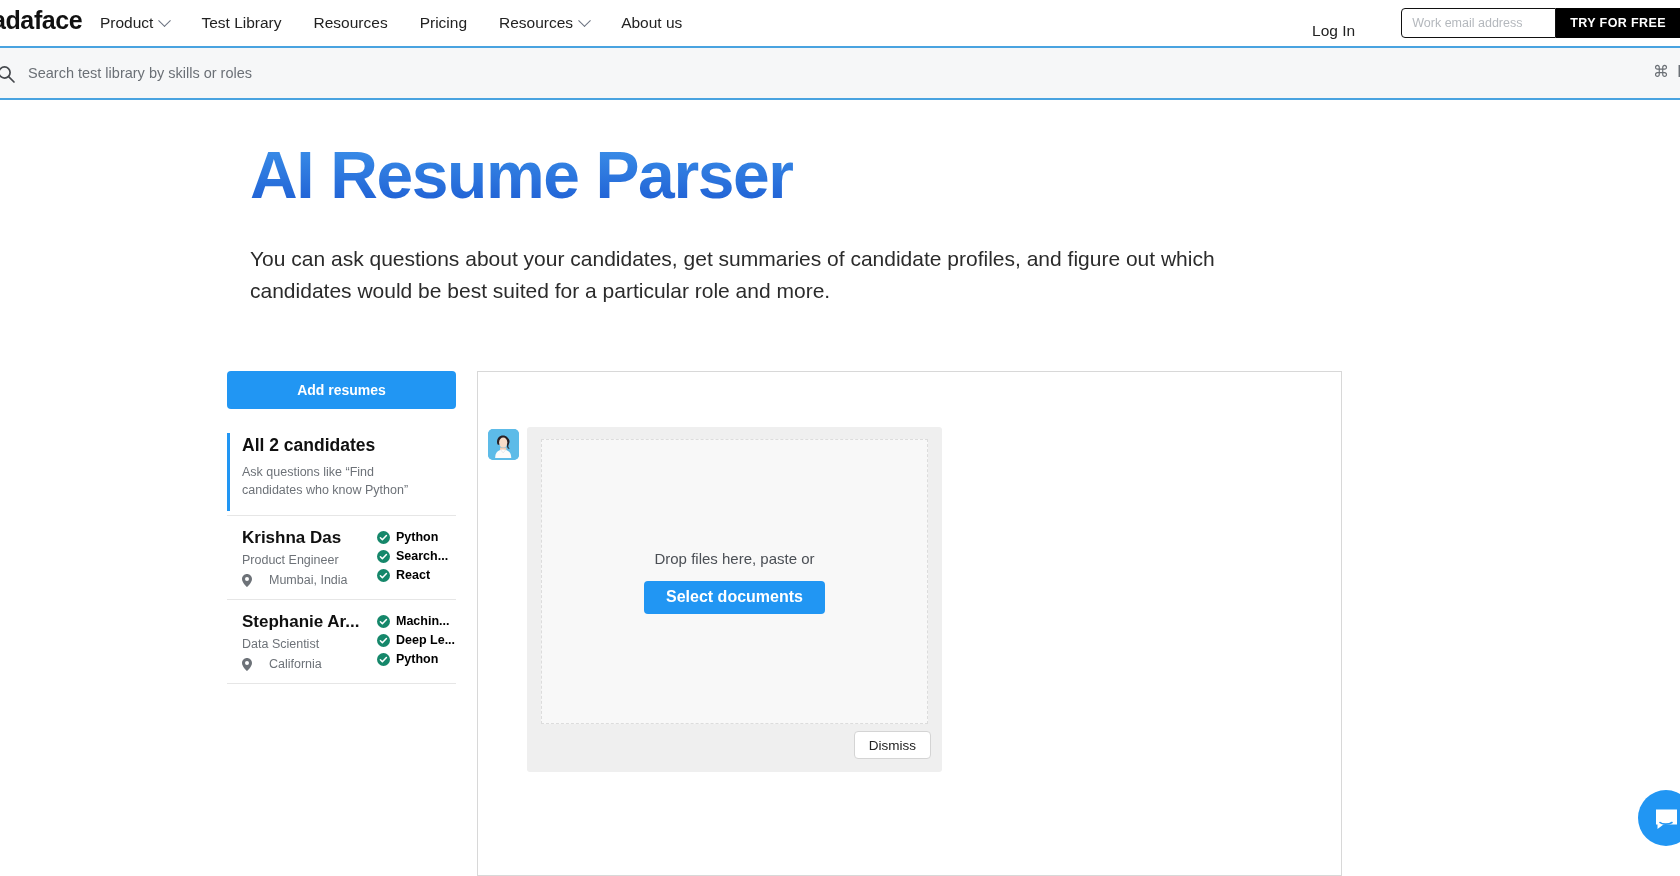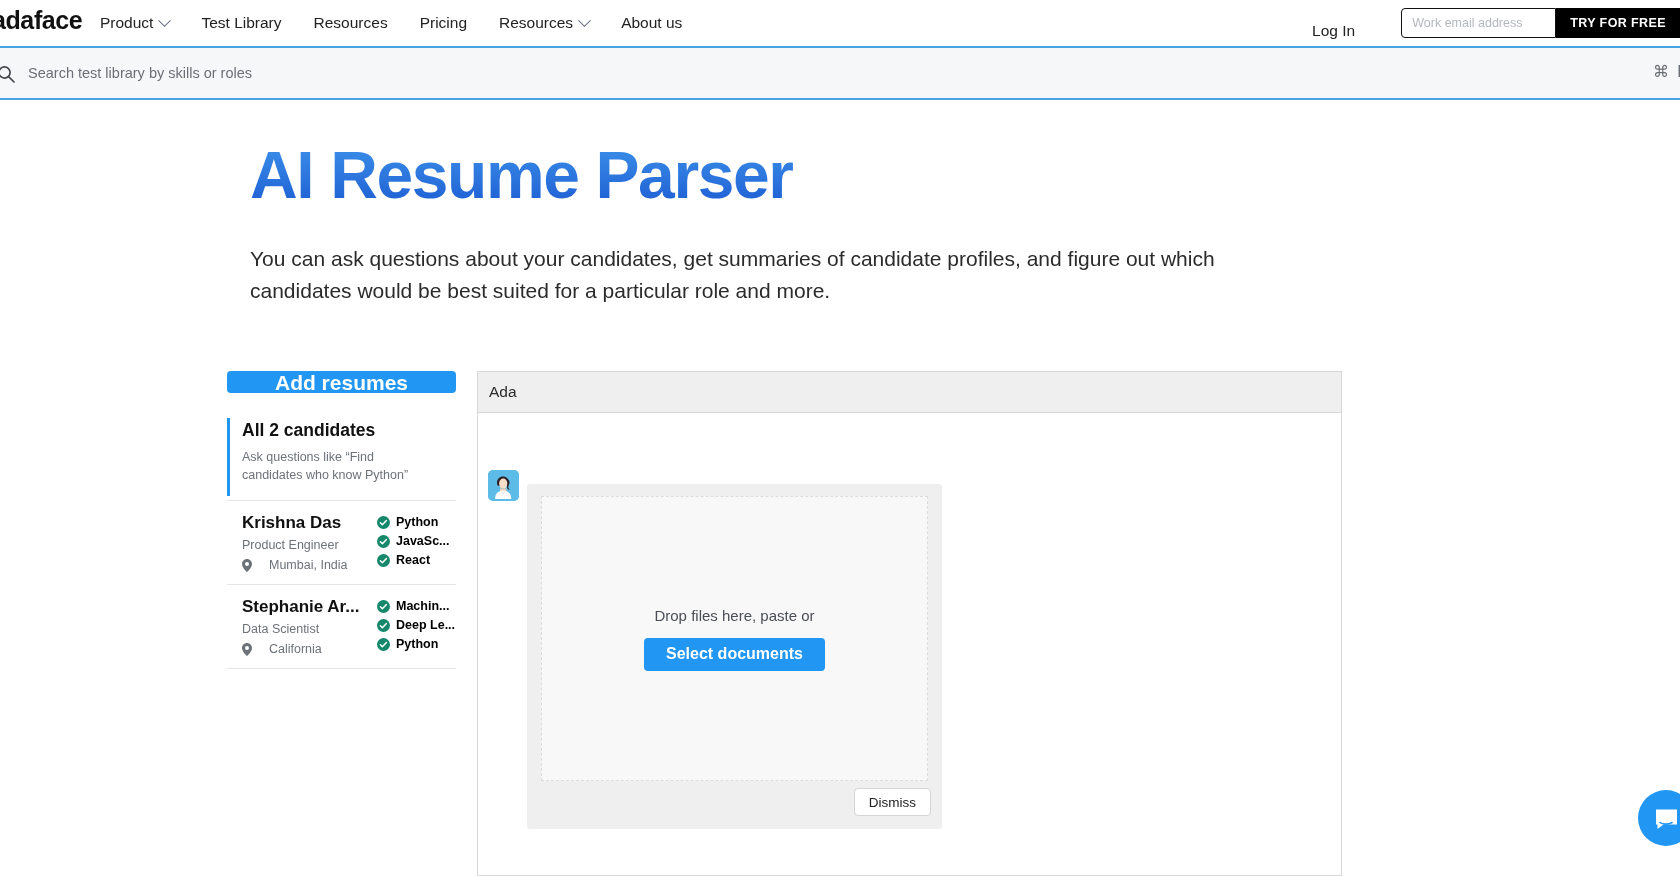--- a/index.html
+++ b/index.html
@@ -101,24 +101,24 @@
     width: 1030px;
     font-size: 21px; line-height: 32px; color: #2b2b2b;
   }
 
   
   .sidebar {
     position: absolute; left: 227px; top: 371px;
     width: 229px;
   }
   .add-resumes {
-    width: 229px; height: 22px;
+    width: 229px; height: 38px;
     background: #2196f3; color: #fff;
     border: none; border-radius: 4px;
-    font-size: 21px; font-weight: 700;
+    font-size: 14px; font-weight: 700;
     font-family: "Liberation Sans", sans-serif;
     cursor: pointer;
   }
   .cand-list { margin-top: 20px; }
   .all-item {
     position: relative;
     padding: 6px 0 16px 15px;
     border-bottom: 1px solid #e6e6e6;
   }
   .all-item::before {
@@ -171,21 +171,21 @@
 
   .avatar {
     position: absolute; left: 10px; top: 57px;
     width: 31px; height: 31px; border-radius: 5px;
     background: #5dbbe8; overflow: hidden;
   }
 
   .upload-card {
     position: absolute; left: 49px; top: 55px;
     width: 415px; height: 345px;
-    background: #efefef; border-radius: 3px; margin-top: 16px;
+    background: #efefef; border-radius: 3px;
   }
   .dropzone {
     position: absolute; left: 14px; top: 12px;
     width: 387px; height: 285px;
     background: #f8f8f8;
     border: 1px dashed #dcdcdc;
     display: flex; flex-direction: column;
     align-items: center; justify-content: center; gap: 14px;
   }
   .drop-text { font-size: 15px; color: #4b4f55; }
@@ -286,21 +286,21 @@
             <circle cx="8" cy="8" r="8" fill="#15876a"></circle>
             <path d="M4.2 8.3l2.4 2.4 5-5.2" fill="none" stroke="#fff" stroke-width="1.9" stroke-linecap="round" stroke-linejoin="round"></path>
           </svg>
           <span>Python</span>
         </div>
         <div class="skill">
           <svg class="check" viewBox="0 0 16 16">
             <circle cx="8" cy="8" r="8" fill="#15876a"></circle>
             <path d="M4.2 8.3l2.4 2.4 5-5.2" fill="none" stroke="#fff" stroke-width="1.9" stroke-linecap="round" stroke-linejoin="round"></path>
           </svg>
-          <span>JavaSc...</span>
+          <span>Search...</span>
         </div>
         <div class="skill">
           <svg class="check" viewBox="0 0 16 16">
             <circle cx="8" cy="8" r="8" fill="#15876a"></circle>
             <path d="M4.2 8.3l2.4 2.4 5-5.2" fill="none" stroke="#fff" stroke-width="1.9" stroke-linecap="round" stroke-linejoin="round"></path>
           </svg>
           <span>React</span>
         </div>
       </div>
     </div>
@@ -338,23 +338,20 @@
           </svg>
           <span>Python</span>
         </div>
       </div>
     </div>
 
   </div>
 </div>
 
 <div class="panel">
-  <div class="panel-head">
-    <span class="panel-head-title">Ada</span>
-  </div>
 
   <div class="panel-body">
 
     <div class="avatar">
       <svg viewBox="0 0 31 31" width="31" height="31">
         <rect width="31" height="31" rx="5" fill="#5dbbe8"></rect>
         <path d="M9 13c0-4 2.5-6.5 6-6.5s6 2.5 6 6.5c0 1-.3 2-.8 2.8H9.8C9.3 15 9 14 9 13z" fill="#2a2024"></path>
         <path d="M19.5 9c1.8 1 2.6 3.3 1.6 5.3-.6 1.2-1 2.6-.7 3.7.4 1.4 1.5 1.6 1.5 1.6s-1.6.6-2.4-.8c-.8-1.4-.3-3.4-.3-3.4z" fill="#2a2024"></path>
         <ellipse cx="15.2" cy="13.6" rx="4.1" ry="5" fill="#f7dcc8"></ellipse>
         <path d="M12 18.5h6.4v3.2H12z" fill="#f2cdb4"></path>

